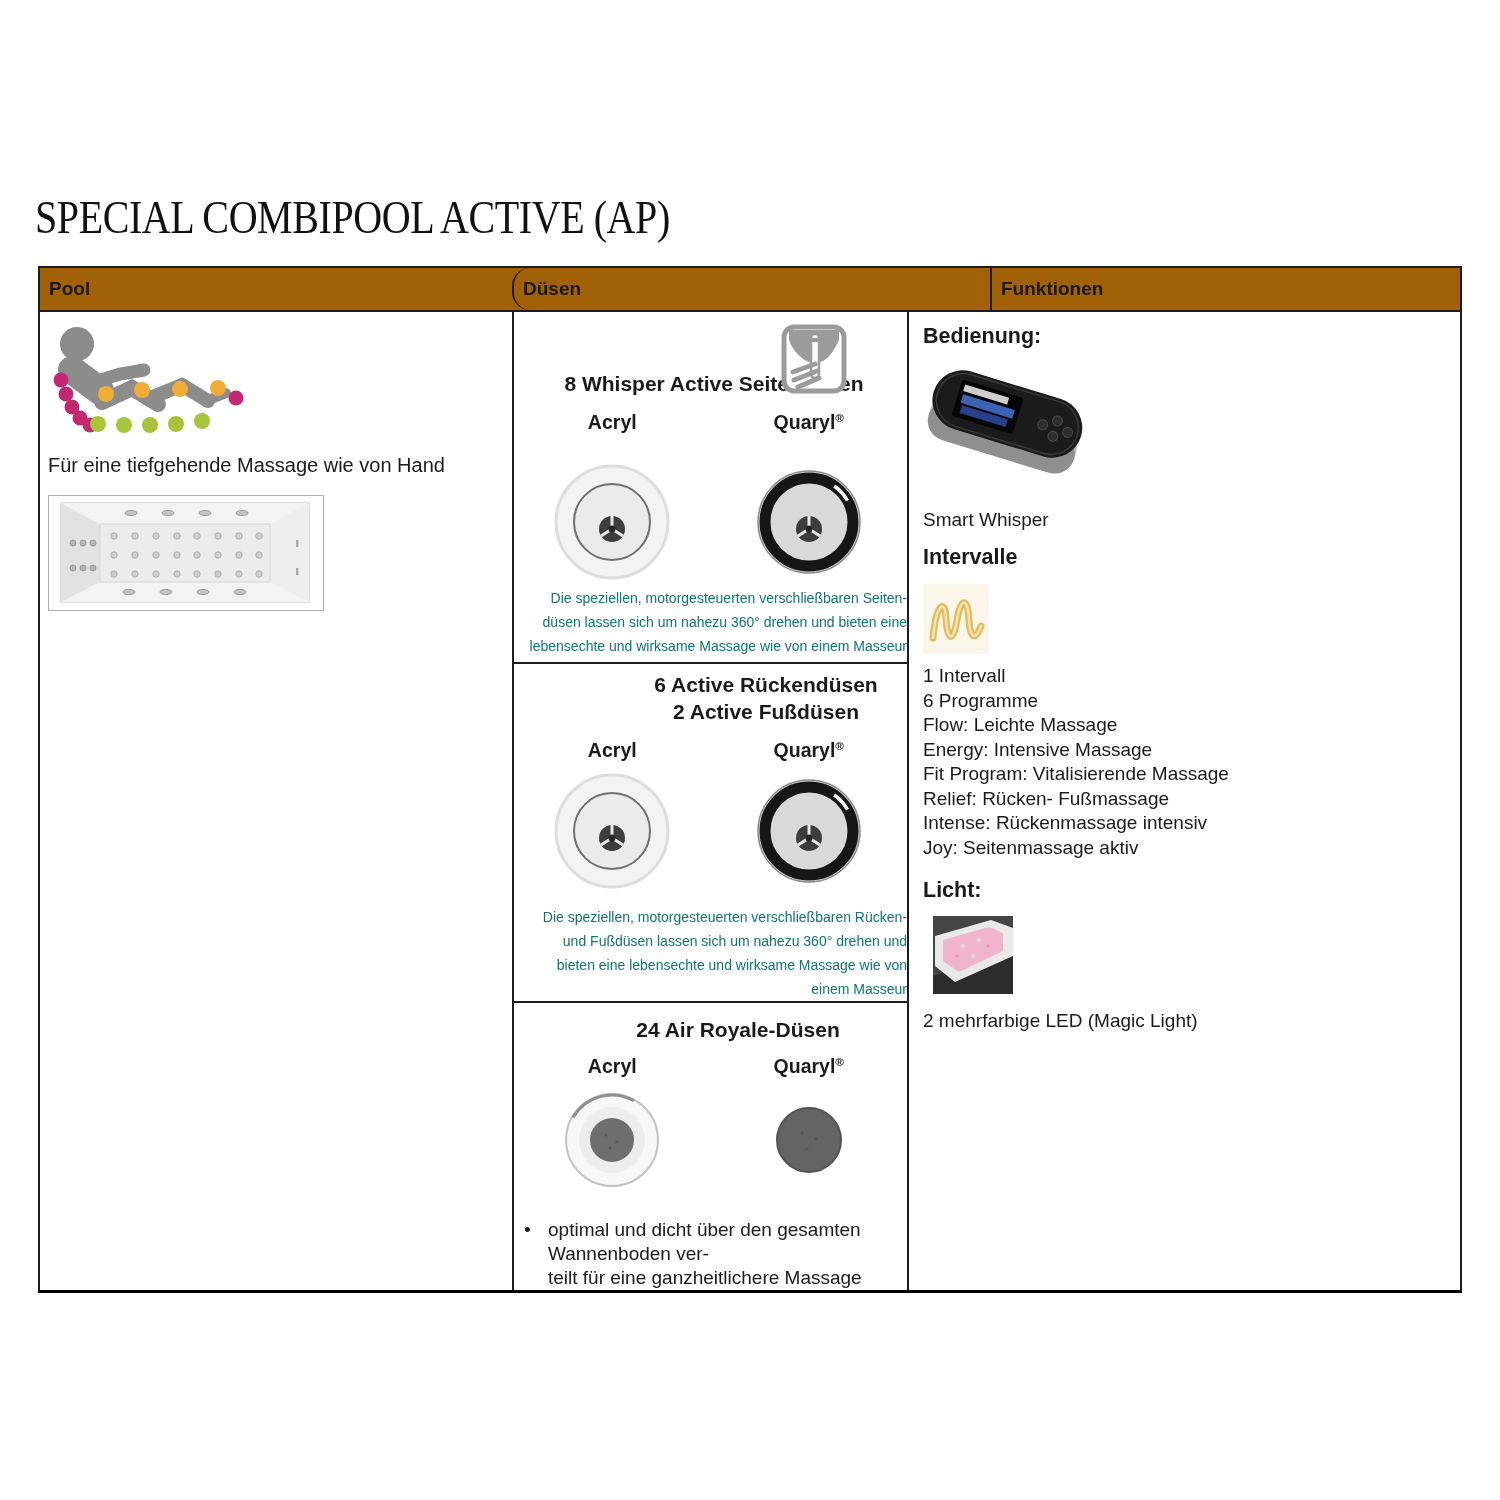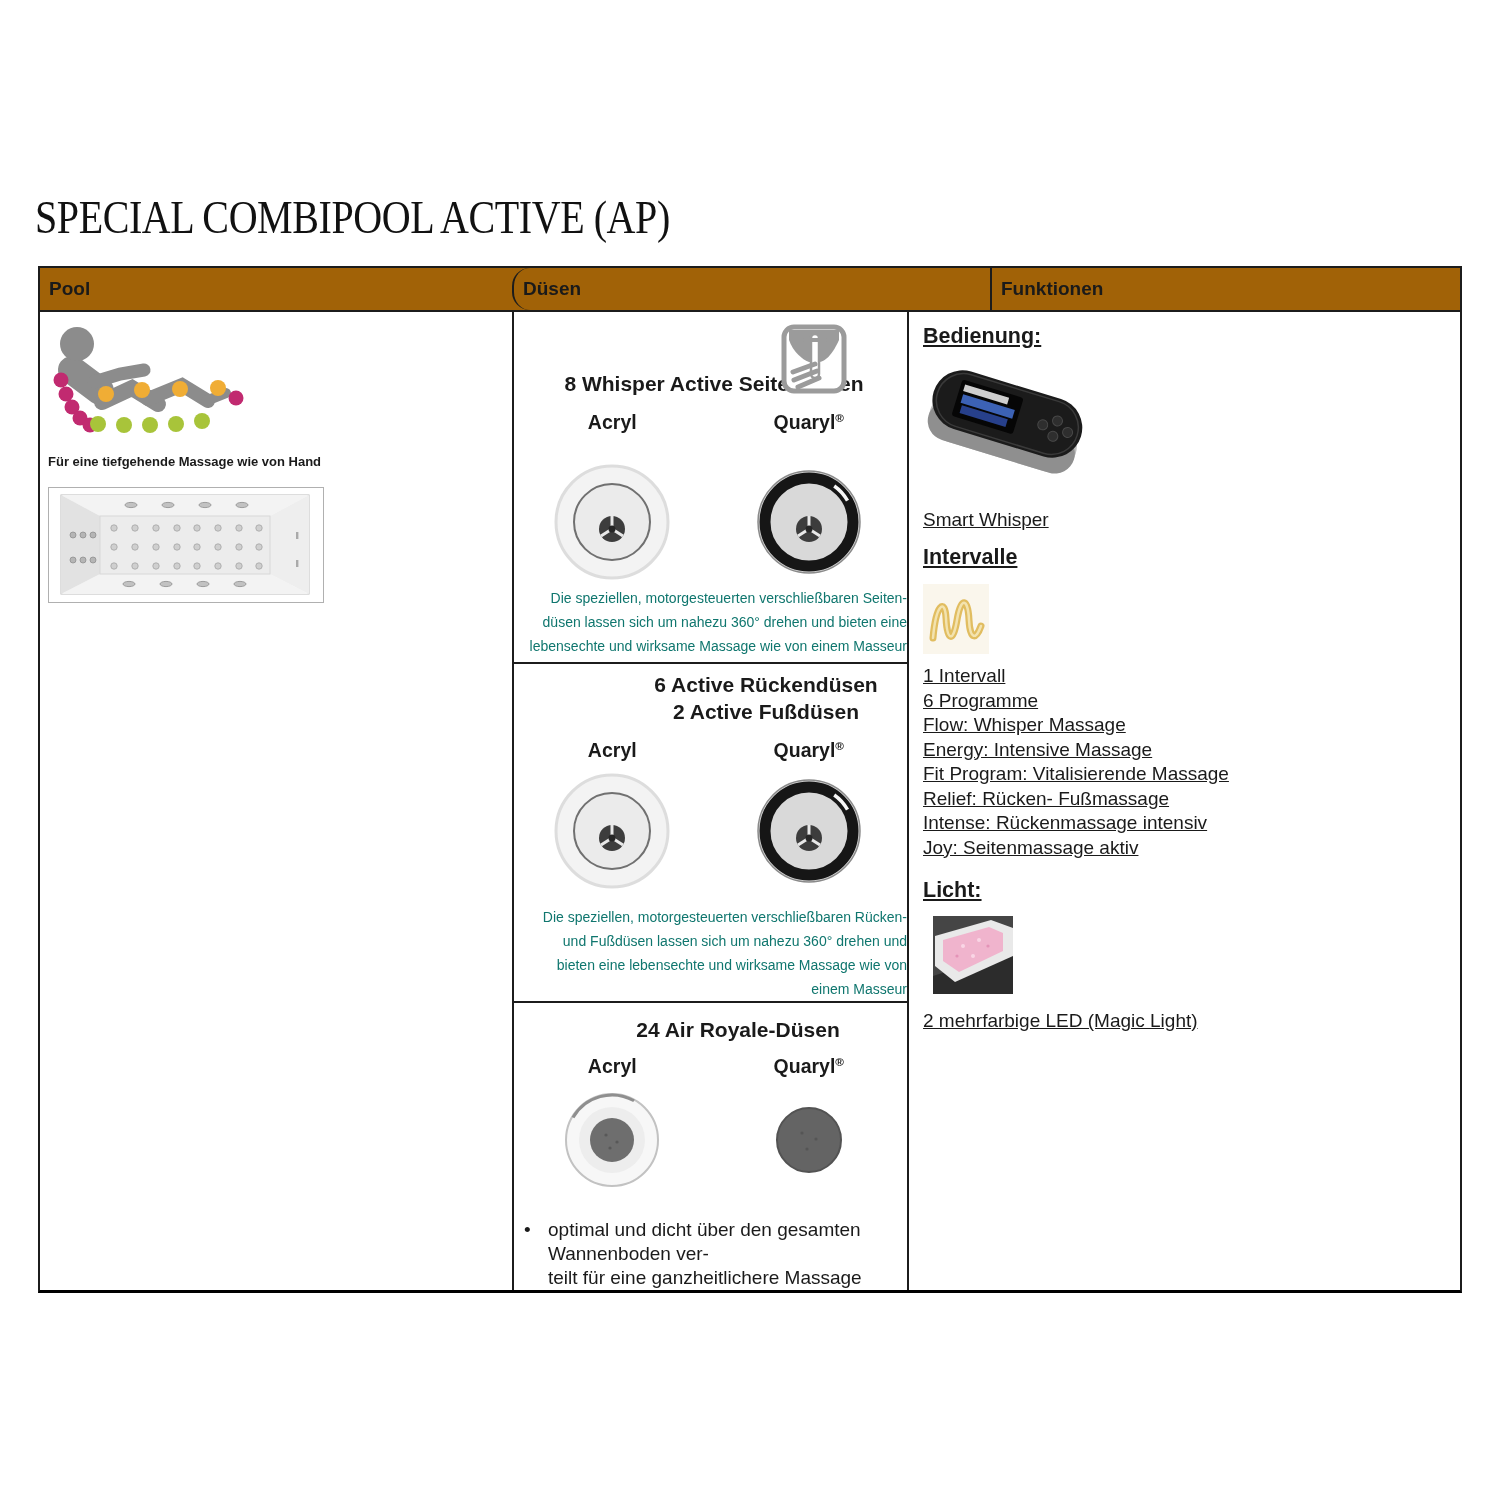--- a/index.html
+++ b/index.html
@@ -21,25 +21,25 @@
   }
   .thead{display:flex;background:#a16207;border-bottom:2px solid #1c1c1c;height:42px;}
   .th{box-sizing:border-box;font-weight:bold;font-size:19px;padding:10px 0 0 9px;}
   .th-pool{width:472px;}
   .th-duesen{width:478px;border-left:2px solid #1c1c1c;border-radius:18px;}
   .th-funk{flex:1;border-left:2px solid #1c1c1c;}
   .tbody{display:flex;height:978px;}
   .cell{box-sizing:border-box;}
   .pool-cell{width:472px;}
   .duesen-cell{width:397px;border-left:2px solid #1c1c1c;border-right:2px solid #1c1c1c;display:flex;flex-direction:column;}
-  .funk-cell{flex:1;padding:12px 0 0 14px;text-decoration:underline;}
+  .funk-cell{flex:1;padding:12px 0 0 14px;}
 
   
   .person-wrap{margin:12px 0 0 10px;width:215px;height:122px;}
-  .pool-caption{margin:8px 0 0 8px;font-weight:bold;font-size:13px;}
+  .pool-caption{margin:8px 0 0 8px;font-weight:normal;font-size:20px;}
   .tub-box{margin:18px 0 0 8px;width:274px;height:114px;border:1px solid #b0b0b0;}
 
   
   .sec{position:relative;box-sizing:border-box;}
   .sec1{height:358px;}
   .sec2{height:347px;border-top:2px solid #1c1c1c;}
   .sec3{flex:1;border-top:2px solid #1c1c1c;}
   .whisper-wrap{position:absolute;top:12px;right:60px;width:66px;height:70px;}
   .sec-heading{
     text-align:center;font-weight:bold;font-size:21px;line-height:27px;
@@ -346,21 +346,21 @@
         <svg viewBox="0 0 66 70" width="66" height="70">
           <rect x="0" y="0" width="66" height="70" fill="#faf6ec"></rect>
           <path d="M10 54 C13 20 22 14 23 34 C24 56 30 60 34 36 C38 12 45 14 46 36 C47 56 53 56 58 42" fill="none" stroke="#d8a932" stroke-width="7" stroke-linecap="round" opacity="0.75"></path>
           <path d="M10 54 C13 20 22 14 23 34 C24 56 30 60 34 36 C38 12 45 14 46 36 C47 56 53 56 58 42" fill="none" stroke="#f3e3af" stroke-width="2.5" stroke-linecap="round"></path>
         </svg>
       </div>
 
       <div class="programs">
         <div>1 Intervall</div>
         <div>6 Programme</div>
-        <div>Flow: Whisper Massage</div>
+        <div>Flow: Leichte Massage</div>
         <div>Energy: Intensive Massage</div>
         <div>Fit Program: Vitalisierende Massage</div>
         <div>Relief: Rücken- Fußmassage</div>
         <div>Intense: Rückenmassage intensiv</div>
         <div>Joy: Seitenmassage aktiv</div>
       </div>
 
       <div class="fn-heading licht-h">Licht:</div>
 
       <div class="tublight-wrap">

